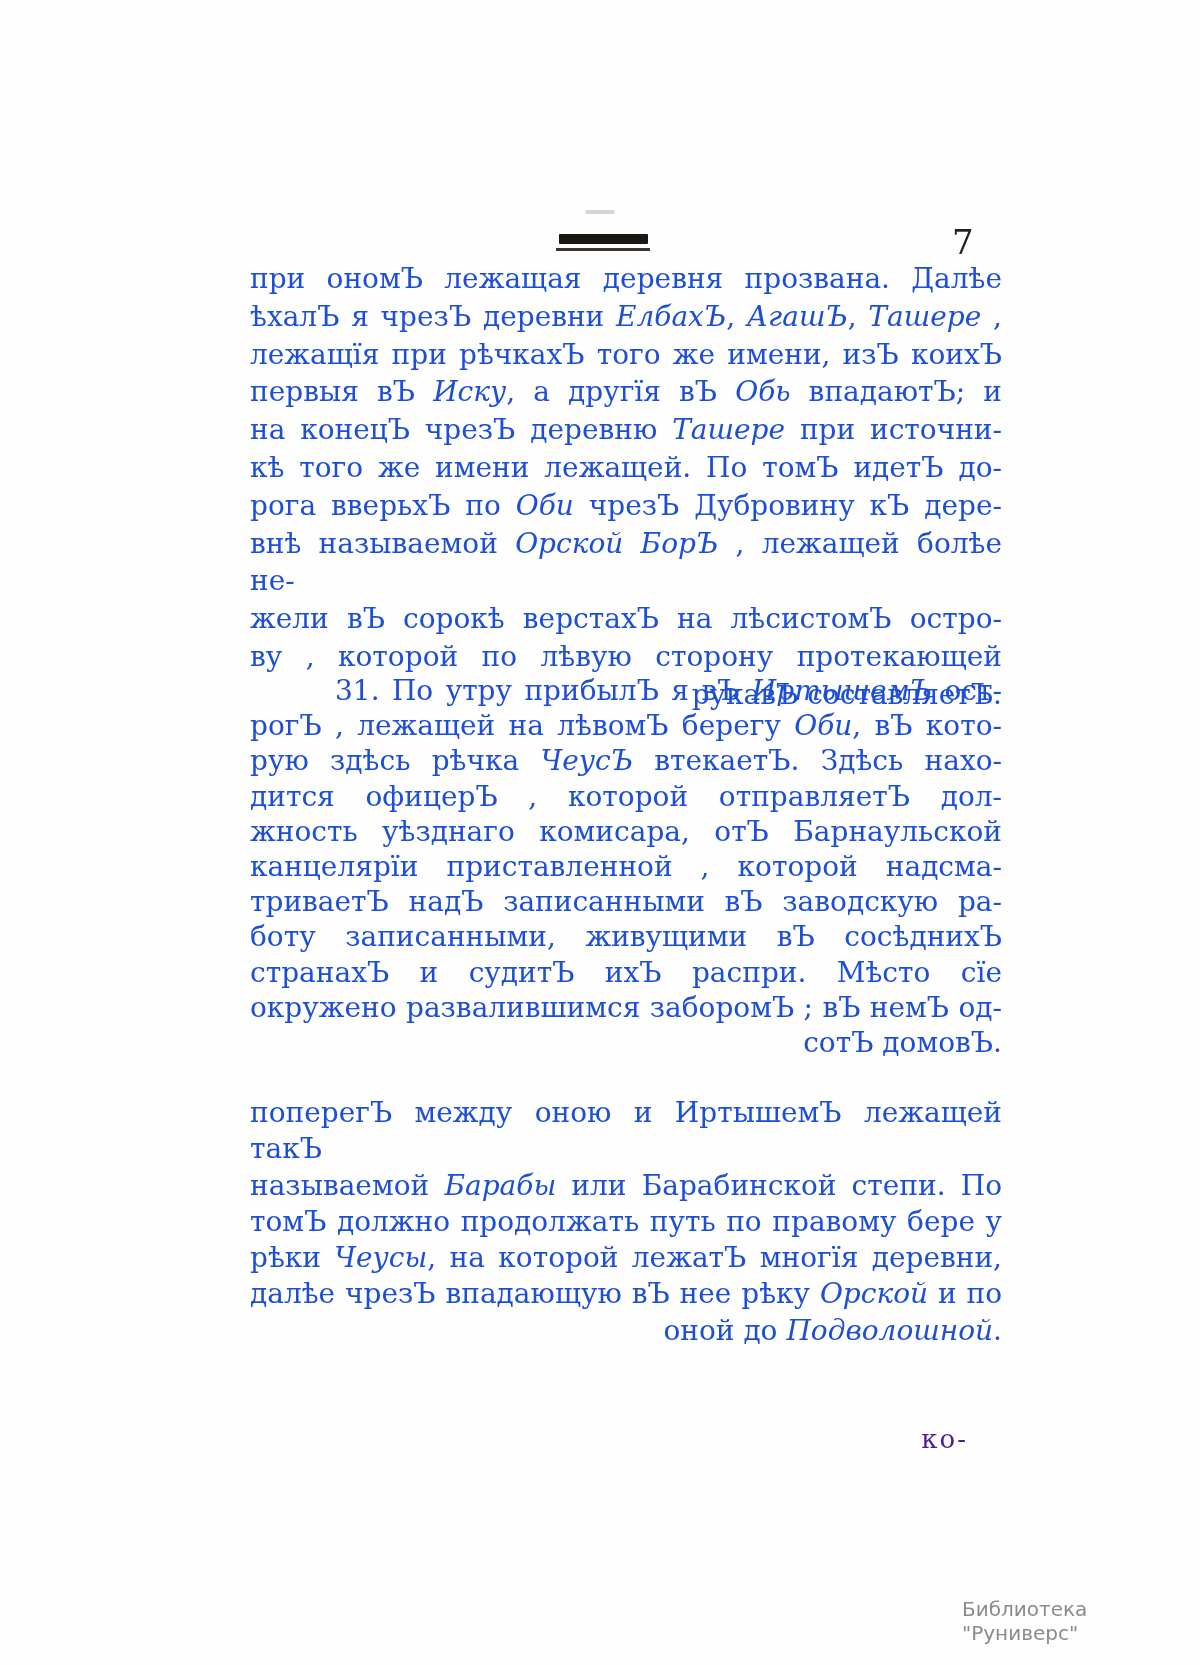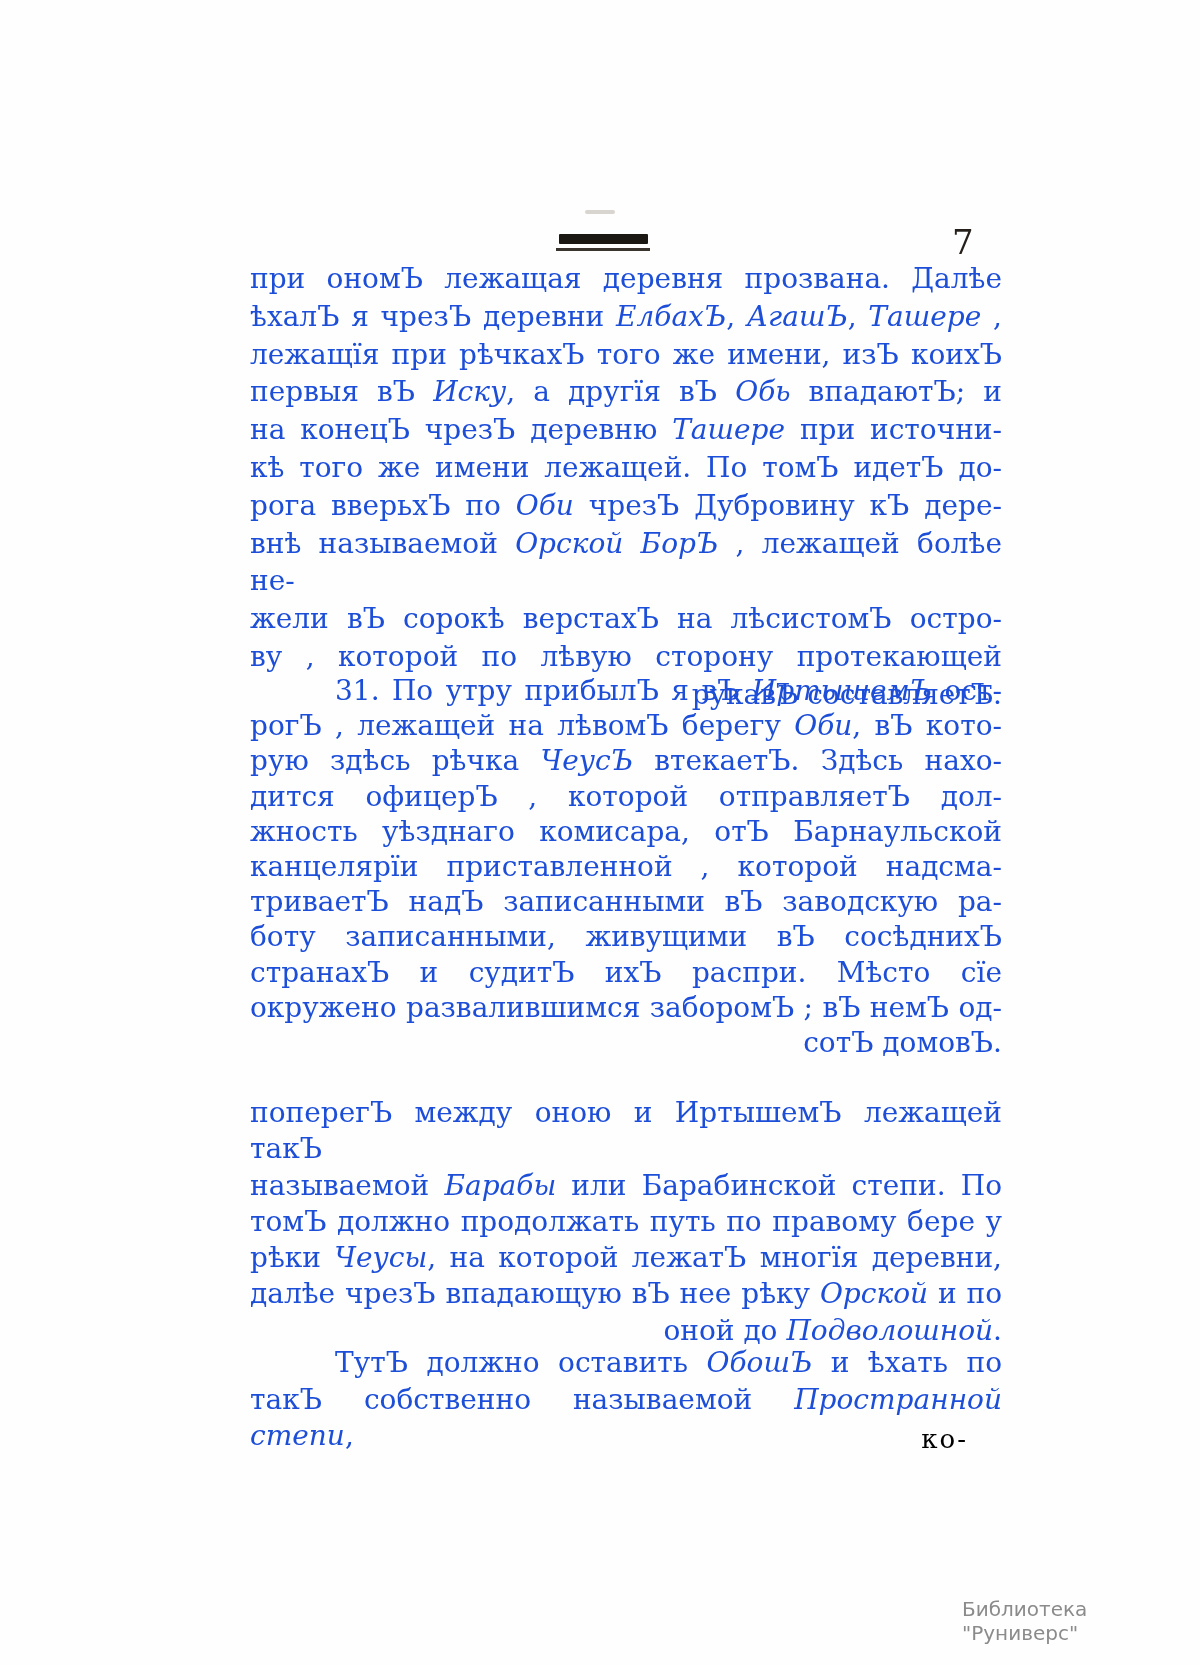--- a/index.html
+++ b/index.html
@@ -32,21 +32,21 @@
   #p4{top:1345px;line-height:36.5px;}
 
   .line{text-align:right;}
   .line.just{text-align:justify;text-align-last:justify;}
   .line.ind{text-indent:85px;}
   .it{font-style:italic;}
 
   #catchword{
     position:absolute;left:230px;top:1424px;width:752px;
     text-align:right;padding-right:14px;box-sizing:border-box;
-    font-size:26px;color:#000000;letter-spacing:2px;
+    font-size:26px;color:#4c1d95;letter-spacing:2px;
   }
 
   #watermark{
     position:absolute;left:962px;top:1597px;
     font-family:"DejaVu Sans","Liberation Sans",sans-serif;
     font-size:20px;color:#8b8b8b;
   }
 </style>
 </head>
 <body>
@@ -86,22 +86,18 @@
       <div class="line"><span>сотЪ домовЪ.</span></div>
     </div>
   <div class="para" id="p3">
       <div class="line just"><span>поперегЪ между оною и ИртышемЪ лежащей такЪ</span></div>
       <div class="line just"><span>называемой </span><span class="it">Барабы</span><span> или Барабинской степи. По</span></div>
       <div class="line just"><span>томЪ должно продолжать путь по правому бере у</span></div>
       <div class="line just"><span>рѣки </span><span class="it">Чеусы</span><span>, на которой лежатЪ многїя деревни,</span></div>
       <div class="line just"><span>далѣе чрезЪ впадающую вЪ нее рѣку </span><span class="it">Орской</span><span> и по</span></div>
       <div class="line"><span>оной до </span><span class="it">Подволошной</span><span>.</span></div>
     </div>
-  <div class="para" id="p4">
-      <div class="line just ind"><span>ТутЪ должно оставить </span><span class="it">ОбошЪ</span><span> и ѣхать по</span></div>
-      <div class="line just"><span>такЪ собственно называемой </span><span class="it">Пространной степи</span><span>,</span></div>
-    </div>
 
   <div id="catchword">ко-</div>
 
   <div id="watermark">Библиотека "Руниверс"</div>
 
 </div>
 
 </body></html>

